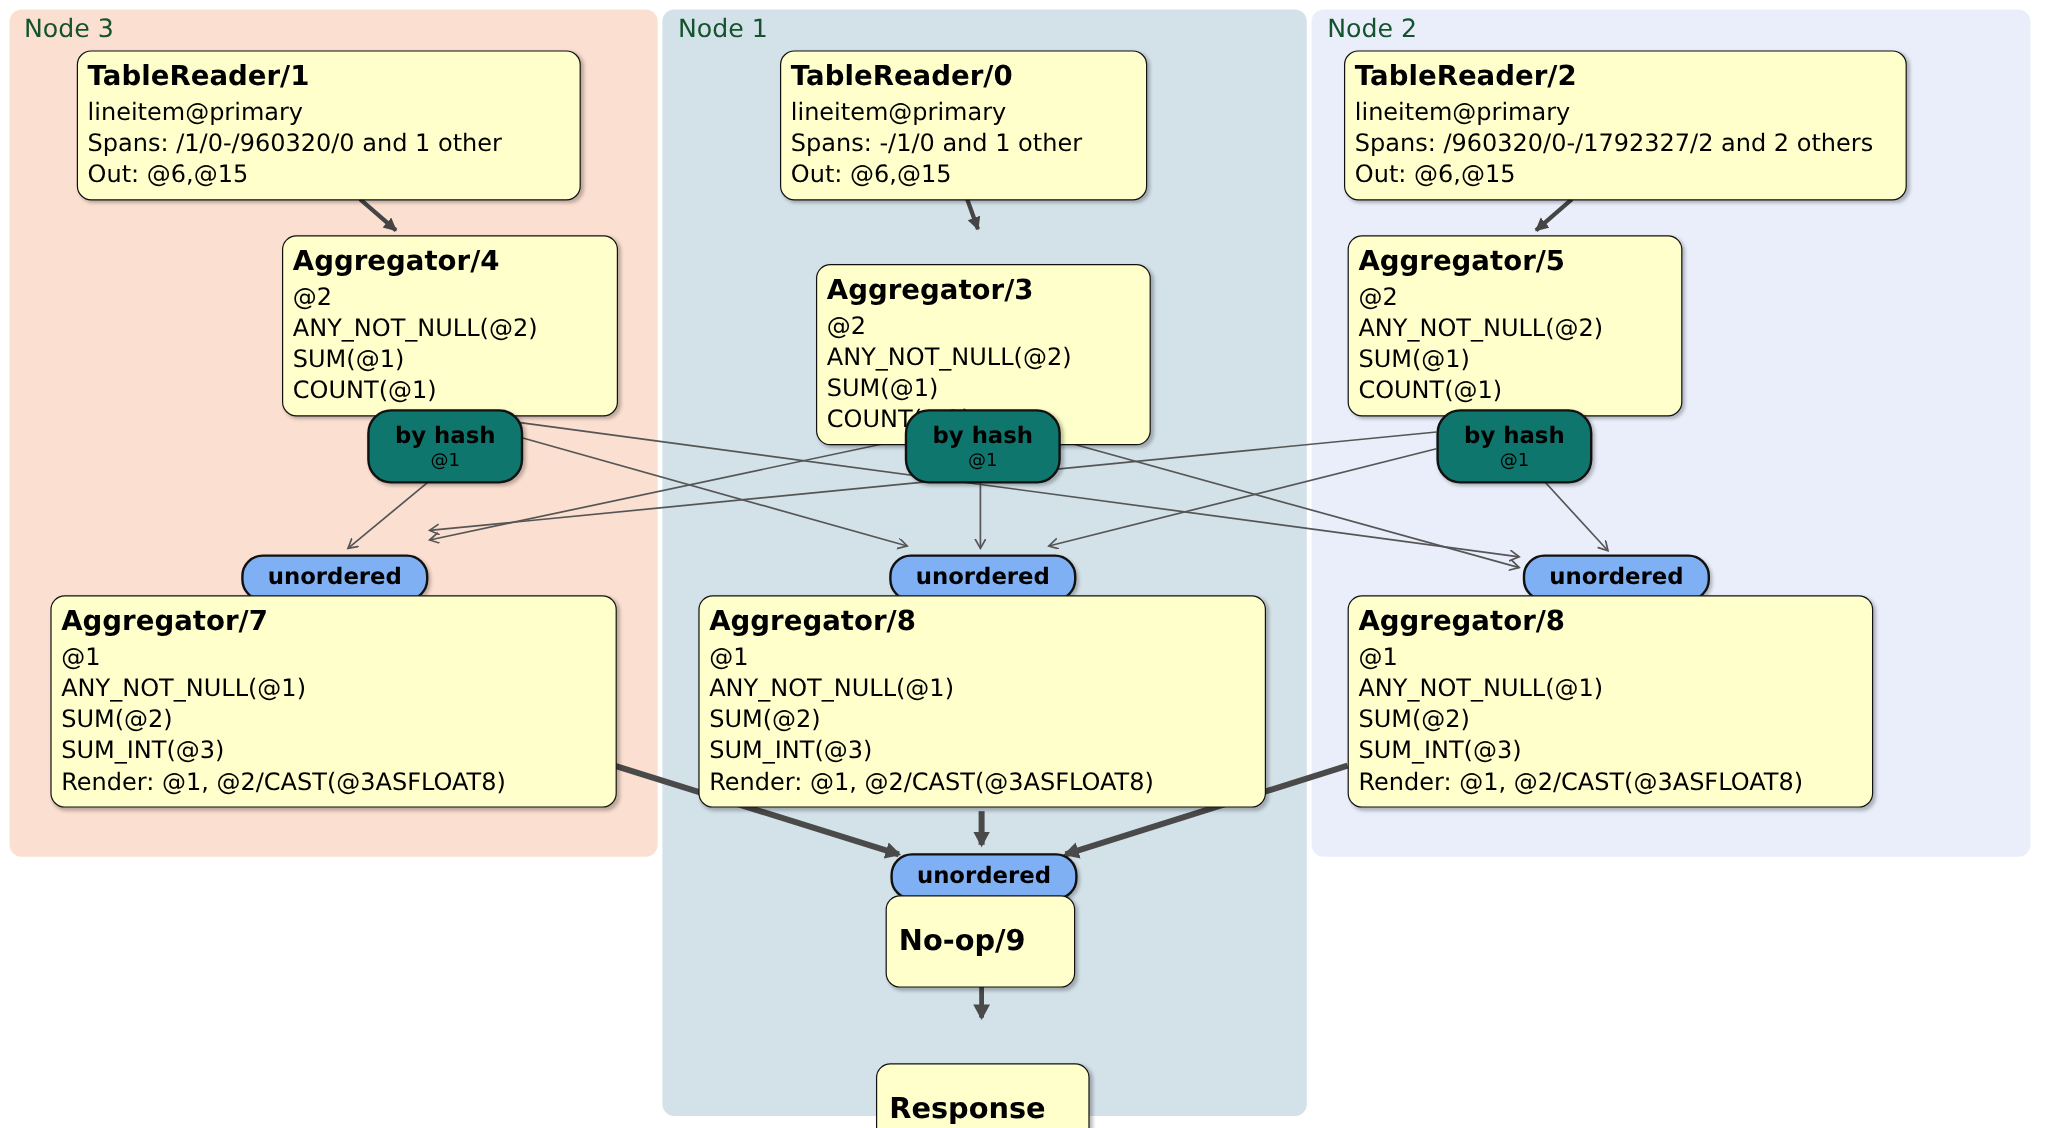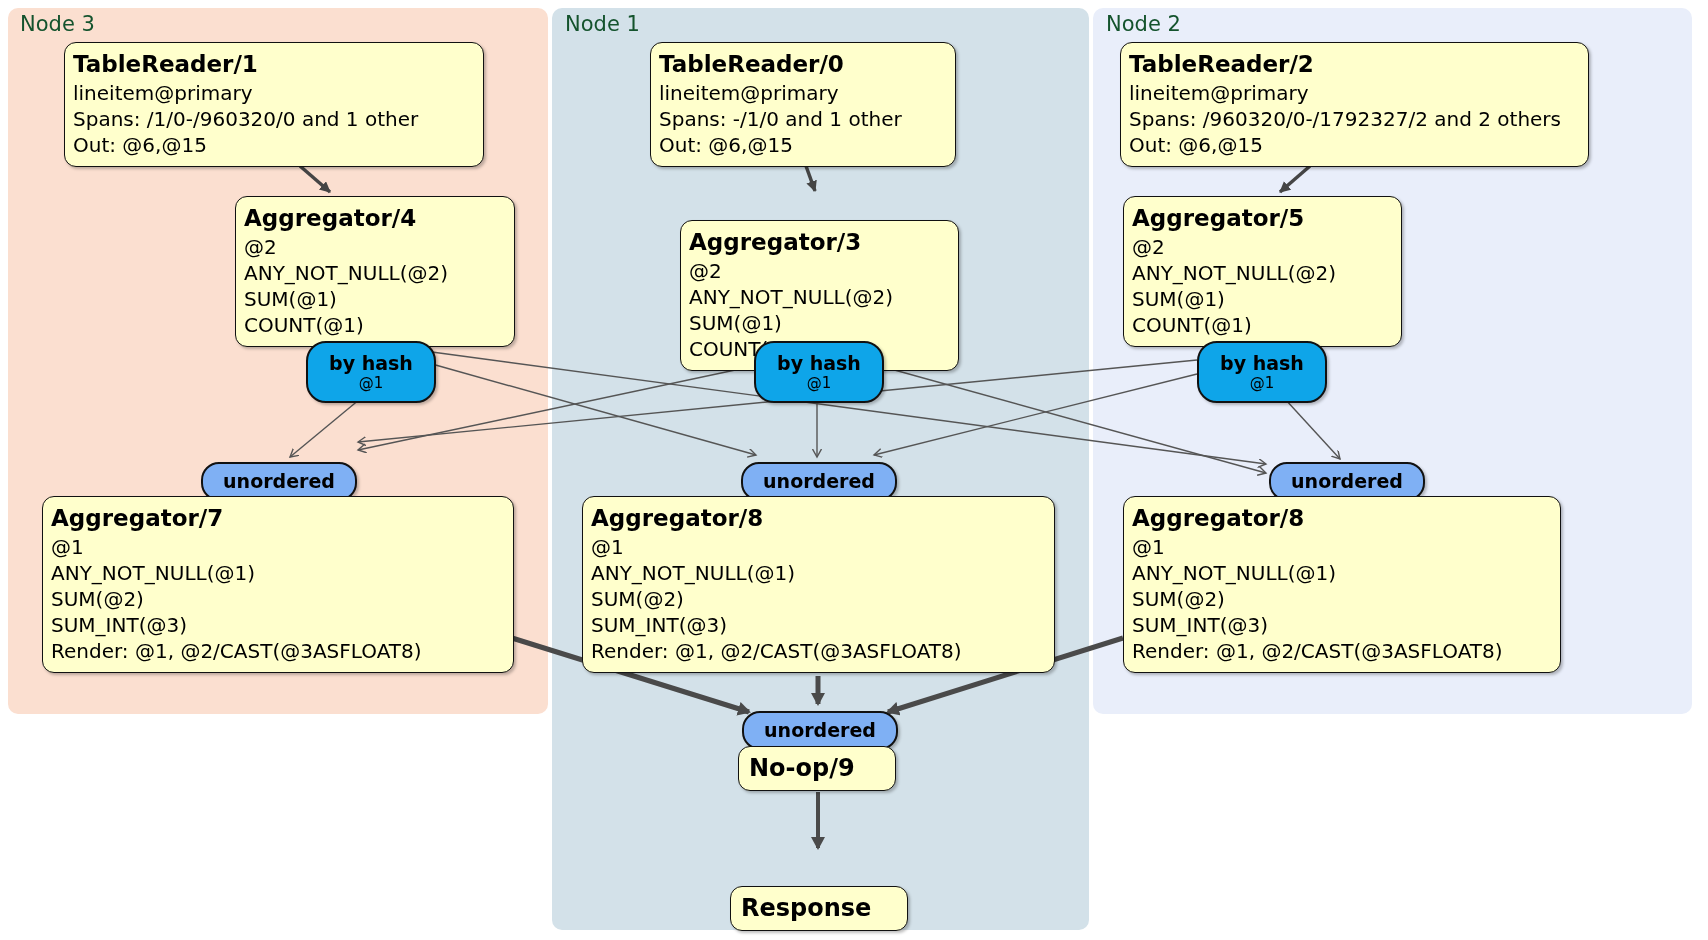--- a/index.html
+++ b/index.html
@@ -15,25 +15,25 @@
     border-radius:12px;text-align:left;padding:7px 8px 8px 8px;
     box-shadow:2px 2px 3px rgba(0,0,0,0.25);
   }
   .box-title{font-size:23px;font-weight:700;line-height:1.3;white-space:nowrap;}
   .box-line{font-size:20px;line-height:1.3;white-space:nowrap;}
   .pill{
     position:absolute;z-index:2;border:2px solid #111;text-align:center;
     display:flex;flex-direction:column;align-items:center;justify-content:center;
     box-shadow:2px 2px 3px rgba(0,0,0,0.25);
   }
-  .pill-hash{background:#0ea5e9;border-radius:20px;width:126px;height:58px;}
+  .pill-hash{background:#0f766e;border-radius:20px;width:126px;height:58px;}
   .pill-sync{background:#7fb0f4;border-radius:18px;width:152px;height:35px;}
   .pill-title{font-size:19px;font-weight:700;line-height:1.15;}
   .pill-sub{font-size:15px;line-height:1.1;}
-  .terminal{padding:6px 10px;}
+  .terminal{padding:22px 10px;}
   .terminal .box-title{font-size:24px;}
 </style>
 </head>
 <body>
 
 <div id="canvas">
 
   <div class="region" style="left:8px;top:8px;width:540px;height:706px;background:#fbdfd0;"></div>
   <div class="region" style="left:552px;top:8px;width:537px;height:922px;background:#d3e1e9;"></div>
   <div class="region" style="left:1093px;top:8px;width:599px;height:706px;background:#e9eefa;"></div>

